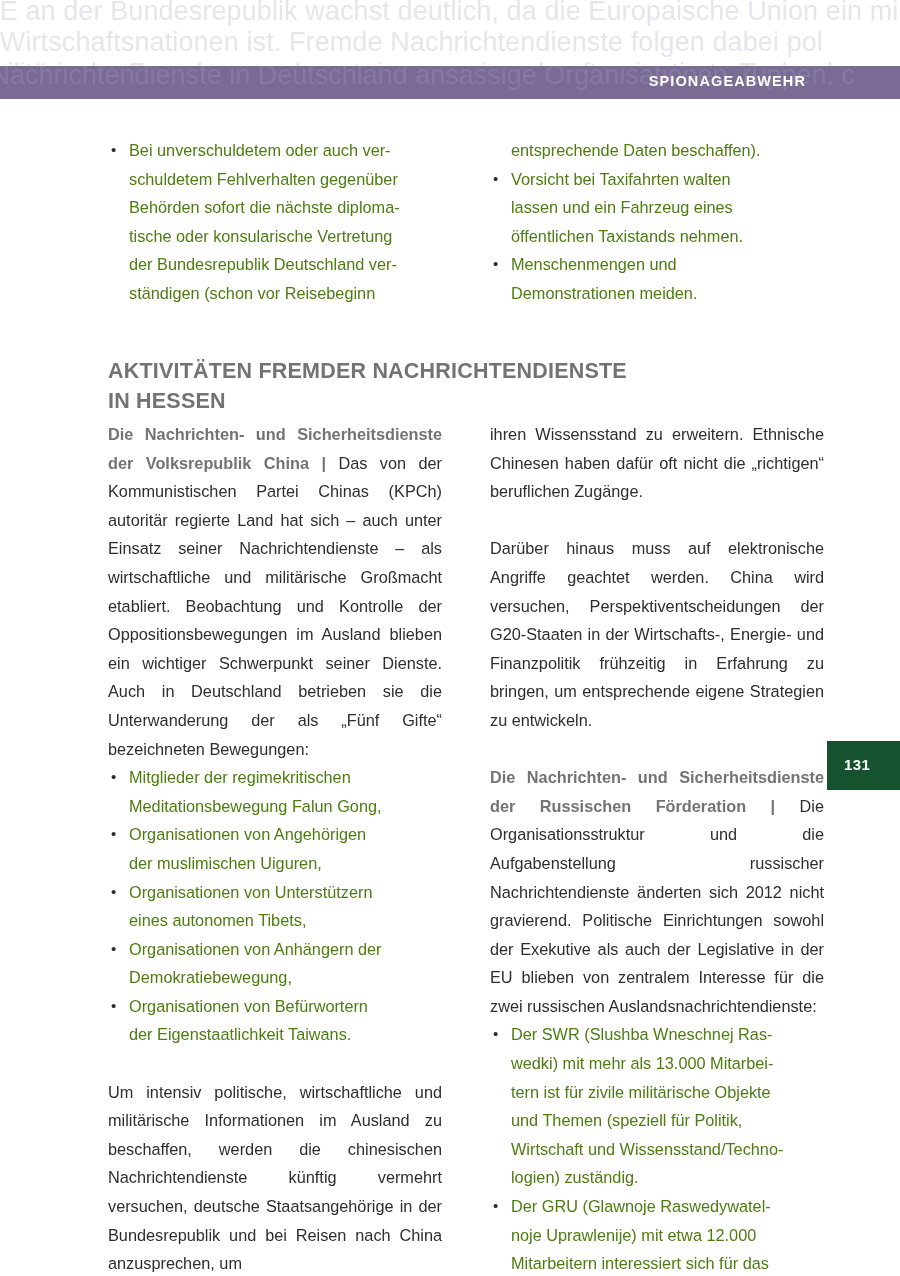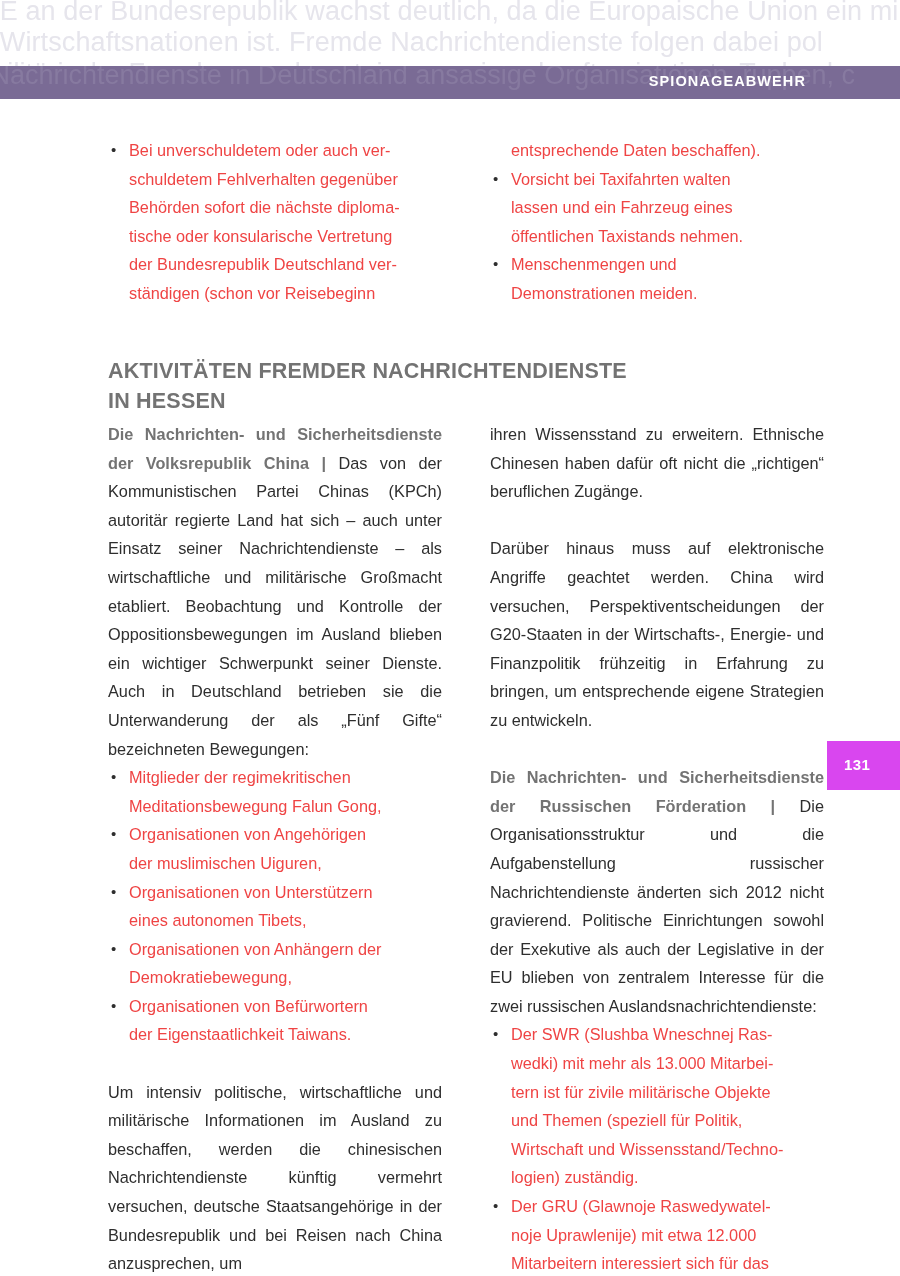--- a/index.html
+++ b/index.html
@@ -72,21 +72,21 @@
     letter-spacing: 1.1px;
   }
 
   
   .page-tab {
     position: absolute;
     left: 827px;
     top: 741px;
     width: 73px;
     height: 49px;
-    background: #d946ef;
+    background: #14532d;
   }
   .page-tab span {
     position: absolute;
     left: 17px;
     top: 15px;
     color: #ffffff;
     font-size: 15px;
     font-weight: 600;
     letter-spacing: 0.4px;
   }
@@ -134,21 +134,21 @@
   ul.bullets {
     list-style: none;
     margin: 0;
     padding: 0;
   }
   ul.bullets li {
     position: relative;
     padding-left: 21px;
     font-size: 16.3px;
     line-height: 28.6px;
-    color: #ef4444;
+    color: #4d7c0f;
     text-align: left;
   }
   ul.bullets li:before {
     content: "\2022";
     position: absolute;
     left: 3px;
     top: 0;
     font-size: 15px;
     color: #2e2e2e;
   }

